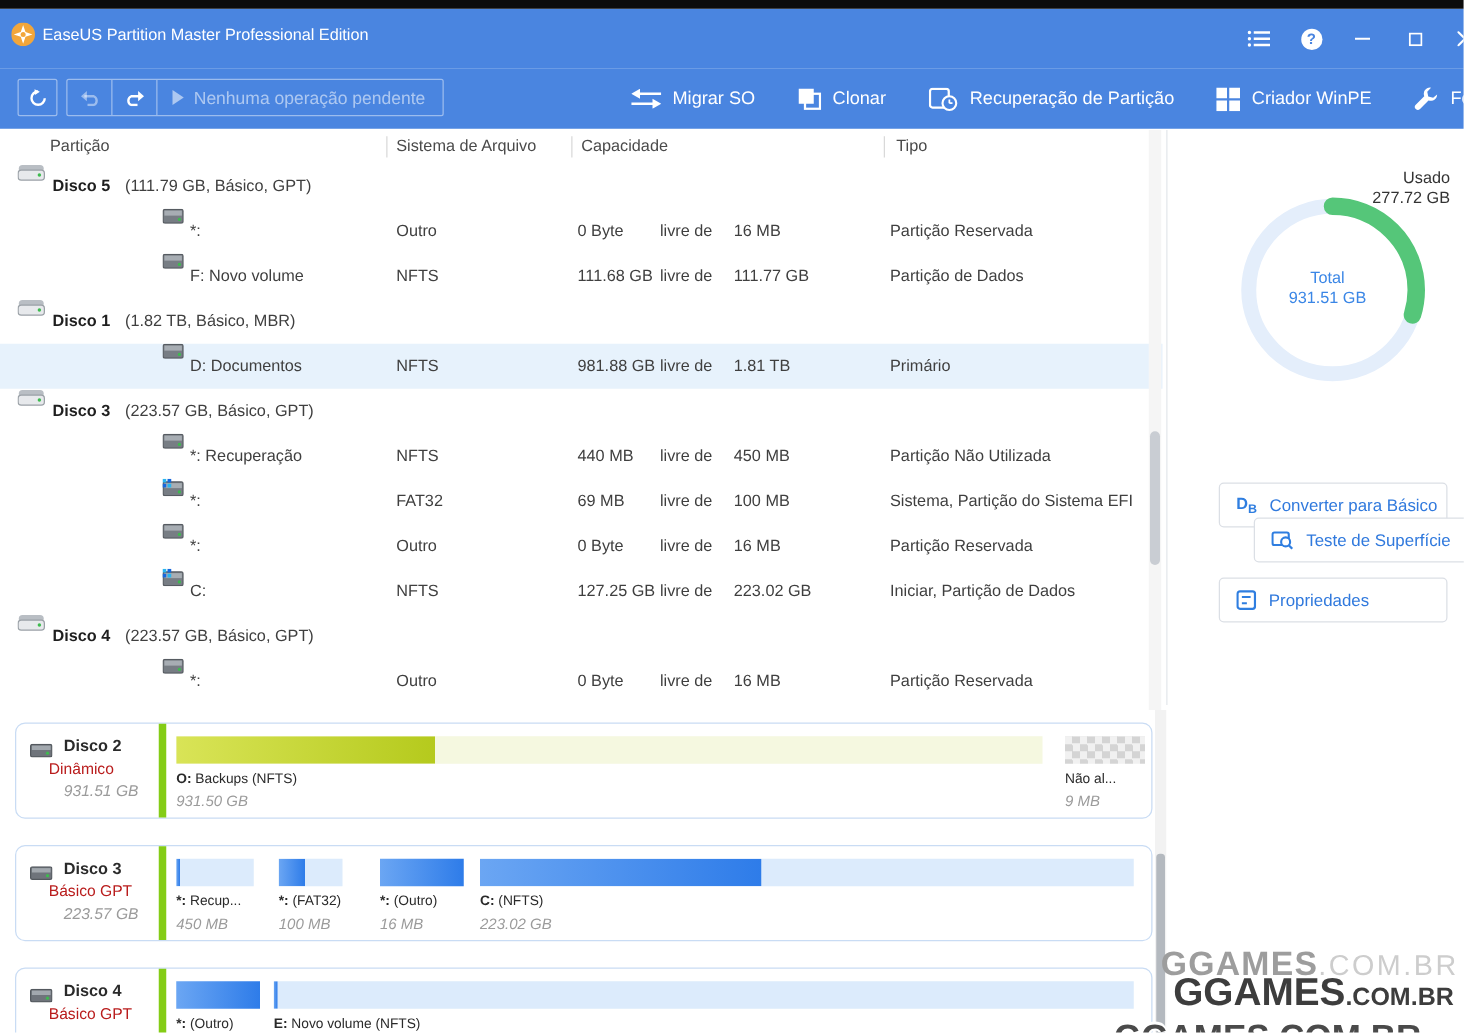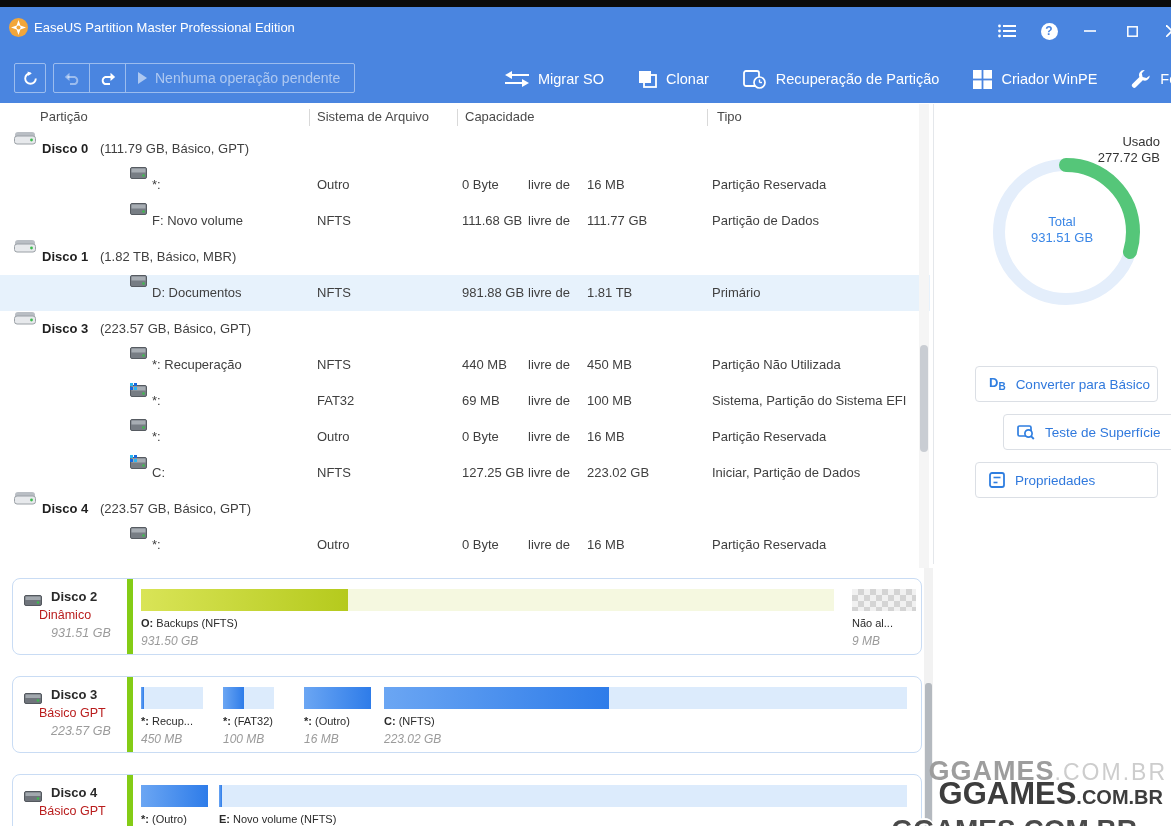--- a/index.html
+++ b/index.html
@@ -211,21 +211,21 @@
 </div>
 
 <div class="trow" style="top:131px;">
   <span class="c-icon-disk">
       <svg width="22" height="14" viewBox="0 0 22 14">
         <rect x="1" y="1" width="20" height="6" rx="3" fill="#b9bec4"></rect>
         <rect x="0.5" y="5" width="21" height="8" rx="2.5" fill="#e7e9ec" stroke="#9aa0a6"></rect>
         <circle cx="17.5" cy="9" r="1.4" fill="#3dbb4e"></circle>
       </svg>
     </span>
-  <span class="c-dname">Disco 0</span>
+  <span class="c-dname">Disco 5</span>
   <span class="c-dinfo" style="left:100px;">(111.79 GB, Básico, GPT)</span>
 </div>
 <div class="trow" style="top:167px;">
   <span class="c-icon-part">
       <svg width="17" height="12" viewBox="0 0 17 12">
         <rect x="0.5" y="0.5" width="16" height="11" rx="1.5" fill="#777d84" stroke="#565b61"></rect>
         <rect x="1.5" y="1.5" width="14" height="4" fill="#a7adb3"></rect>
         <circle cx="13.5" cy="8.5" r="1.3" fill="#3dbb4e"></circle>
       </svg>
     </span>
@@ -394,21 +394,21 @@
 </svg>
 <div class="usado">
   <div>Usado</div>
   <div>277.72 GB</div>
 </div>
 <div class="total">
   <div>Total</div>
   <div>931.51 GB</div>
 </div>
 
-<div class="sbtn" style="top:366px;">
+<div class="sbtn" style="top:386px;">
   <span class="ic-db"><span>D</span><span class="sub">B</span></span>
   <span>Converter para Básico</span>
 </div>
 <div class="sbtn" style="top:414px;margin-left:28px;">
   <svg width="18" height="16" viewBox="0 0 18 16">
     <rect x="1" y="2" width="13" height="10" rx="1.5" fill="none" stroke="#2f7ee0" stroke-width="1.7"></rect>
     <circle cx="11.5" cy="9.5" r="3.6" fill="#fff" stroke="#2f7ee0" stroke-width="1.7"></circle>
     <line x1="14" y1="12.2" x2="16.8" y2="15" stroke="#2f7ee0" stroke-width="1.9"></line>
   </svg>
   <span>Teste de Superfície</span>

